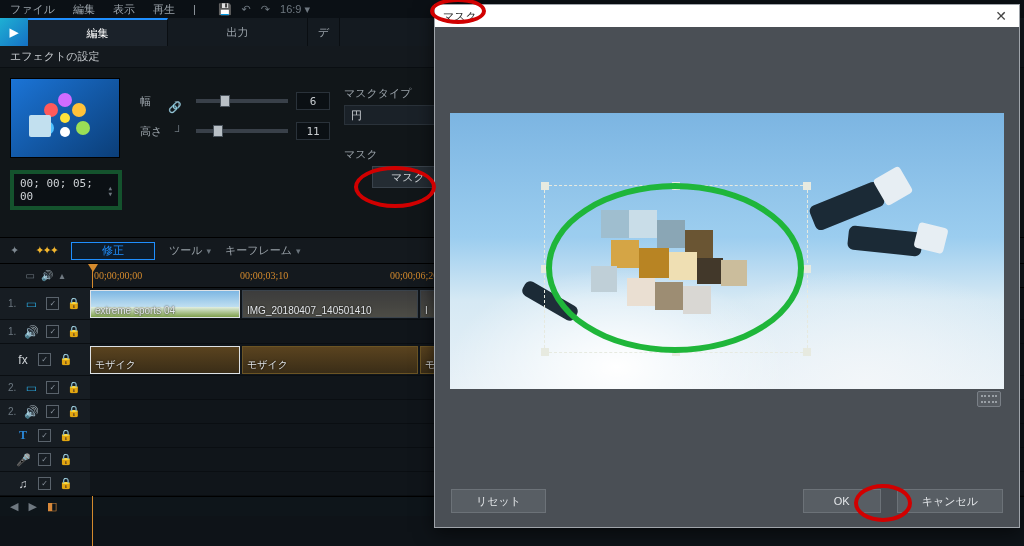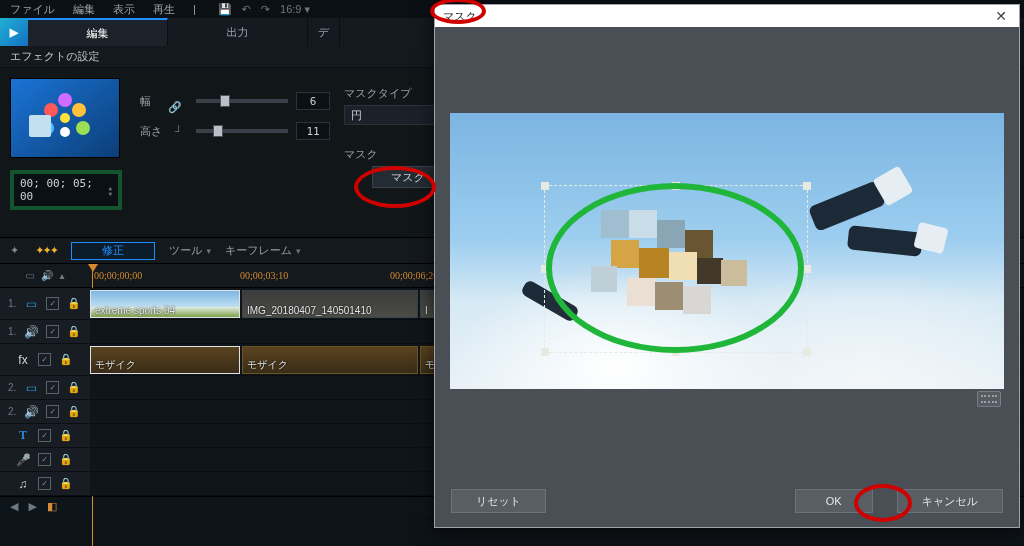--- a/index.html
+++ b/index.html
@@ -87,21 +87,21 @@
 .clouds{position:absolute;inset:0;background:radial-gradient(ellipse 240px 140px at 30% 92%,#fff,rgba(255,255,255,0) 70%),radial-gradient(ellipse 280px 160px at 75% 98%,#f2f6f9,rgba(255,255,255,0) 72%)}
 .body-part{position:absolute;background:#1b2a36}
 .mask-box{position:absolute;left:94px;top:72px;width:264px;height:168px;border:1px dashed #e7eae0;background:rgba(255,255,255,.02)}
 .mask-box .hnd{position:absolute;width:8px;height:8px;background:#e7eae0}
 .pix{position:absolute;width:210px;height:140px;left:26px;top:14px}
 .pix span{position:absolute}
 .green-ring{position:absolute;border:6px solid #1fb63a;border-radius:50%}
 
 .modal-foot{height:52px;display:flex;align-items:center;justify-content:space-between;padding:0 16px}
 .m-btn{height:24px;padding:0 24px;background:#585e64;border:1px solid #6c7278;color:#e4e7ea;display:flex;align-items:center;justify-content:center}
-.foot-right{display:flex;gap:24px}
+.foot-right{display:flex;gap:16px}
 .kb-icon{position:absolute;right:18px;bottom:68px;width:24px;height:16px;border:1px solid #7a8087;border-radius:2px;background:#575c62}
 .kb-icon::after{content:"";position:absolute;inset:3px;border-top:2px dotted #9aa0a6;border-bottom:2px dotted #9aa0a6}
 
 
 .transport{height:20px;background:#0e151a;display:flex;align-items:center;gap:10px;padding:0 10px;color:#6f7880;border-top:1px solid #000}
 
 </style>
 </head>
 <body>
 

